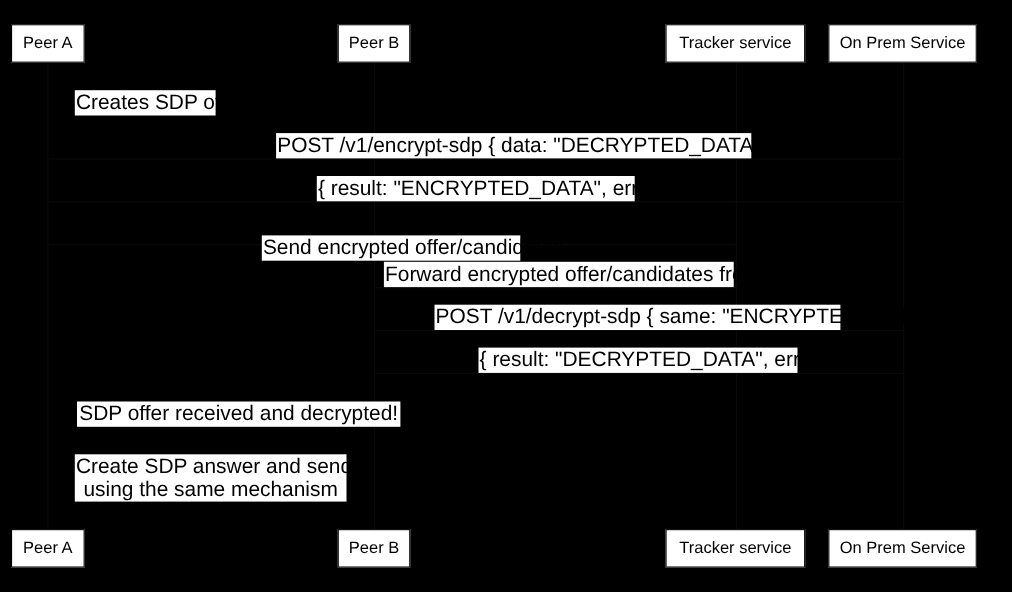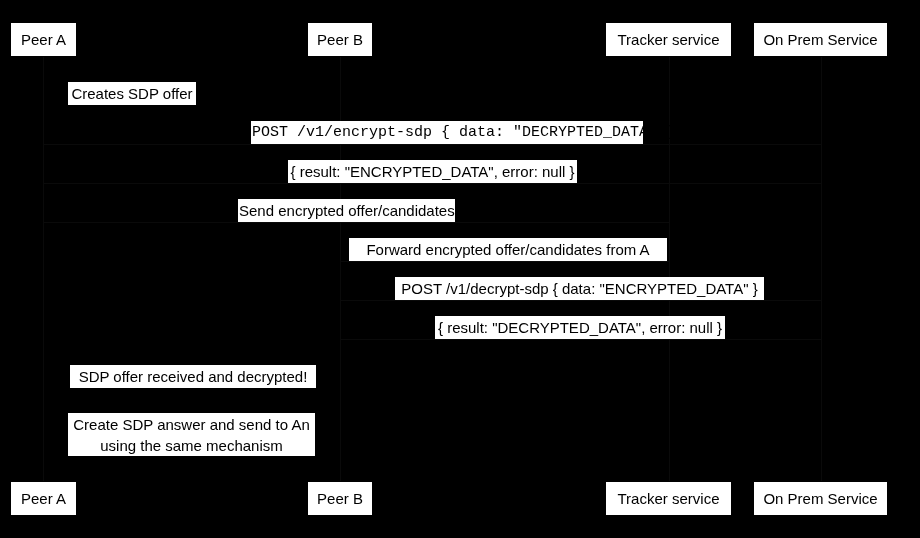--- a/index.html
+++ b/index.html
@@ -38,21 +38,21 @@
     background: #0a0a0a;
     top: 57px;
     height: 424px;
   }
   
   .message {
     position: absolute;
     box-sizing: border-box;
     background: #ffffff;
     color: #000000;
-    font-size: 15px;
+    font-size: 19px;
     line-height: 23px;
     padding: 0 1px;
     white-space: pre;
     text-align: center;
     letter-spacing: 0px;
   }
   .message.two-line {
     line-height: 21px;
     padding-top: 1px;
     text-align: center;
@@ -87,27 +87,27 @@
 
   <div id="participants-top">
       <div class="participant" style="left: 10px; top: 22px; width: 67px; height: 35px;">Peer A</div>
       <div class="participant" style="left: 307px; top: 22px; width: 66px; height: 35px;">Peer B</div>
       <div class="participant" style="left: 605px; top: 22px; width: 127px; height: 35px;">Tracker service</div>
       <div class="participant" style="left: 753px; top: 22px; width: 135px; height: 35px;">On Prem Service</div>
     </div>
 
   <div id="messages">
       <div class="message" style="left: 68px; top: 82px; width: 128px;">Creates SDP offer</div>
-      <div class="message" style="left: 251px; top: 121px; width: 392px; font-family: Liberation Mono, monospace;">POST /v1/encrypt-sdp { data: "DECRYPTED_DATA" }</div>
+      <div class="message" style="left: 251px; top: 121px; width: 432px;">POST /v1/encrypt-sdp { data: "DECRYPTED_DATA" }</div>
       <div class="message" style="left: 288px; top: 160px; width: 289px;">{ result: "ENCRYPTED_DATA", error: null }</div>
-      <div class="message" style="left: 238px; top: 199px; width: 217px;">Send encrypted offer/candidates</div>
+      <div class="message" style="left: 238px; top: 214px; width: 235px;">Send encrypted offer/candidates</div>
       <div class="message" style="left: 349px; top: 238px; width: 318px;">Forward encrypted offer/candidates from A</div>
-      <div class="message" style="left: 395px; top: 277px; width: 369px;">POST /v1/decrypt-sdp { data: "ENCRYPTED_DATA" }</div>
+      <div class="message" style="left: 395px; top: 277px; width: 369px;">POST /v1/decrypt-sdp { same: "ENCRYPTED_DATA" }</div>
       <div class="message" style="left: 435px; top: 316px; width: 290px;">{ result: "DECRYPTED_DATA", error: null }</div>
-      <div class="message" style="left: 70px; top: 365px; width: 246px;">SDP offer received and decrypted!</div>
+      <div class="message" style="left: 70px; top: 365px; width: 294px;">SDP offer received and decrypted!</div>
       <div class="message two-line" style="left: 68px; top: 413px; width: 247px;">Create SDP answer and send to An
 using the same mechanism</div>
     </div>
 
   <div id="participants-bottom">
       <div class="participant" style="left: 10px; top: 481px; width: 67px; height: 35px;">Peer A</div>
       <div class="participant" style="left: 307px; top: 481px; width: 66px; height: 35px;">Peer B</div>
       <div class="participant" style="left: 605px; top: 481px; width: 127px; height: 35px;">Tracker service</div>
       <div class="participant" style="left: 753px; top: 481px; width: 135px; height: 35px;">On Prem Service</div>
     </div>

